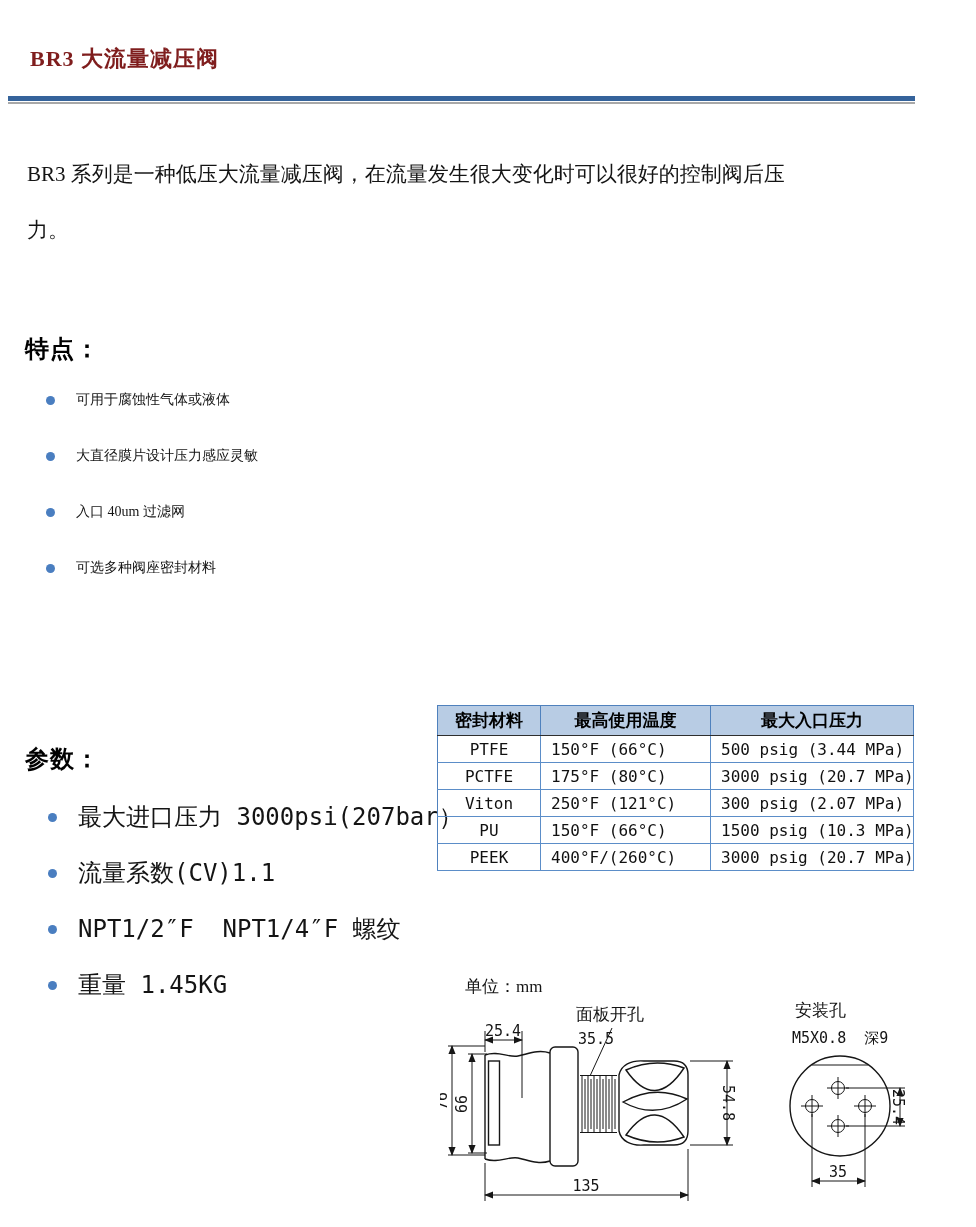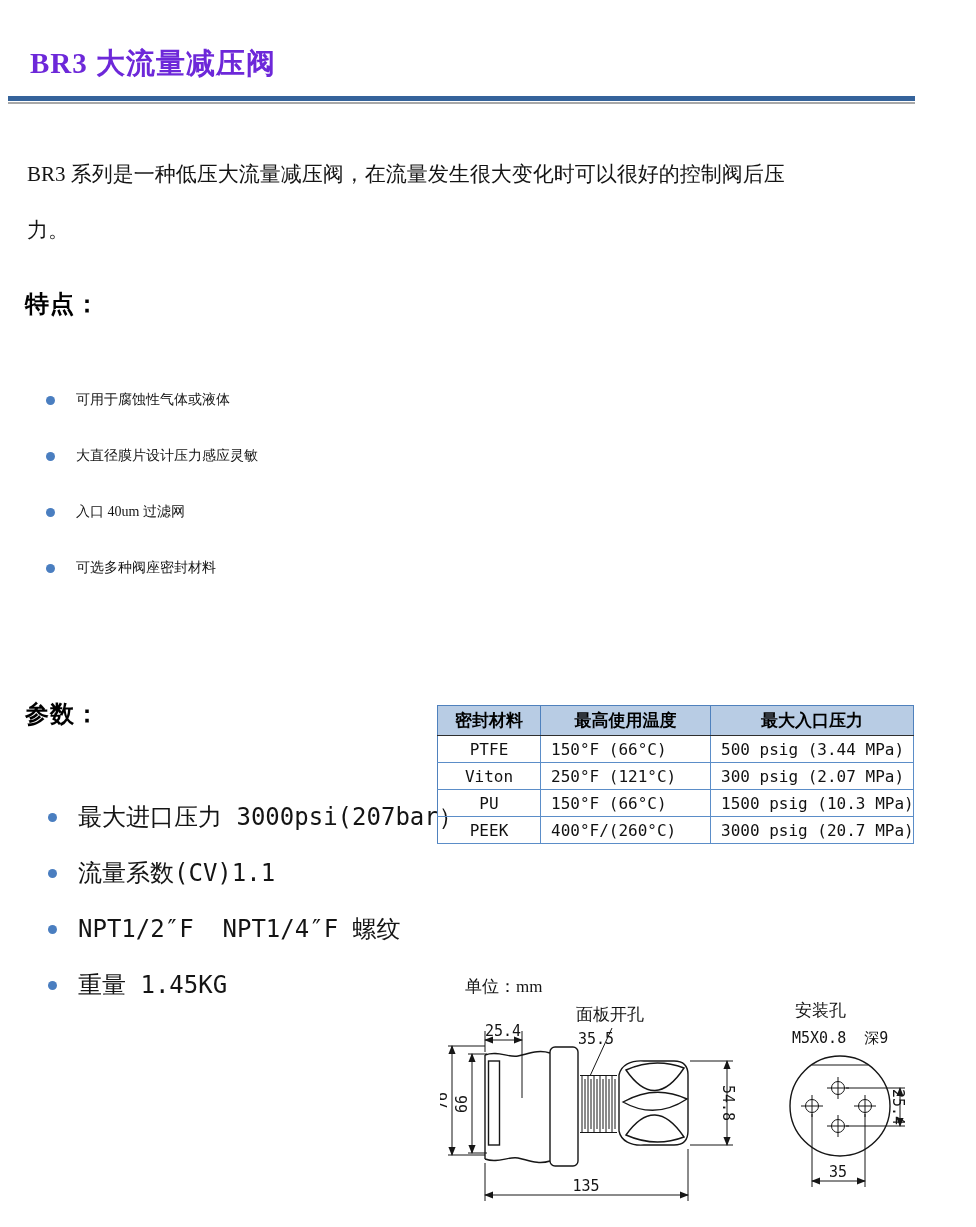--- a/index.html
+++ b/index.html
@@ -2,29 +2,29 @@
 <html><head>
 <meta charset="utf-8">
 <style>
   * { margin:0; padding:0; box-sizing:border-box; }
   html,body { background:#ffffff; }
   .page {
     position:relative; width:976px; height:1227px; background:#ffffff;
     font-family:"Liberation Serif","DejaVu Serif",serif; color:#141414; overflow:hidden;
   }
   .page-title {
-    position:absolute; left:30px; top:44px; font-size:29px; font-weight:bold;
-    color:#6d28d9; letter-spacing:1px; font-family:"Liberation Serif",serif;
+    position:absolute; left:30px; top:44px; font-size:22px; font-weight:bold;
+    color:#7f1d1d; letter-spacing:1px; font-family:"Liberation Serif",serif;
   }
   .title-rule { position:absolute; left:8px; top:96px; width:907px; height:5px; background:#35639b; }
   .title-rule-shadow { position:absolute; left:8px; top:102px; width:907px; height:2px; background:#a8a8a8; }
   .intro { position:absolute; left:27px; top:146px; width:905px; font-size:21px; line-height:56px; }
   .section-heading {
     position:absolute; font-size:24px; font-weight:bold; color:#000;
-    font-family:"Liberation Sans","DejaVu Sans",sans-serif; letter-spacing:1px;
+    font-family:"Liberation Sans","DejaVu Sans",sans-serif; letter-spacing:1px;margin-top:45px;
   }
   .heading-features { left:25px; top:288px; }
   .heading-params   { left:25px; top:698px; }
   .bullet-list { position:absolute; list-style:none; }
   .features-list { left:46px; top:372px; }
   .params-list   { left:48px; top:789px; }
   .bullet-list li { display:flex; align-items:center; height:56px; white-space:pre-wrap; }
   .features-list li { font-size:14px; font-family:"Liberation Serif",serif; }
   .params-list li { font-size:24px; font-family:"DejaVu Sans Mono","Liberation Mono",monospace; }
   .dot { width:9px; height:9px; border-radius:50%; background:#4a7ec0; margin-right:21px; flex:0 0 auto; }
@@ -94,20 +94,25 @@
     <tbody>
         <tr>
       <th>密封材料</th>
       <th>最高使用温度</th>
       <th>最大入口压力</th>
     </tr>
     <tr>
       <td>PTFE</td>
       <td class="left">150°F (66°C)</td>
       <td class="left">500 psig (3.44 MPa)</td>
+    </tr>
+    <tr>
+      <td>PCTFE</td>
+      <td class="left">175°F (80°C)</td>
+      <td class="left">3000 psig (20.7 MPa)</td>
     </tr>
     <tr>
       <td>Viton</td>
       <td class="left">250°F (121°C)</td>
       <td class="left">300 psig (2.07 MPa)</td>
     </tr>
     <tr>
       <td>PU</td>
       <td class="left">150°F (66°C)</td>
       <td class="left">1500 psig (10.3 MPa)</td>

